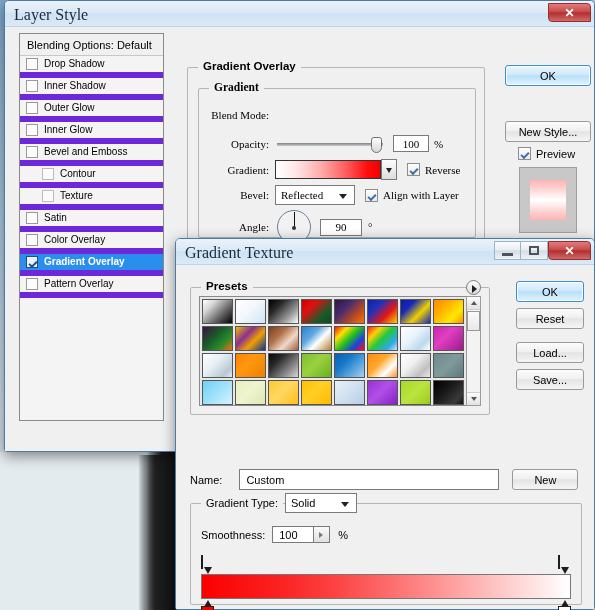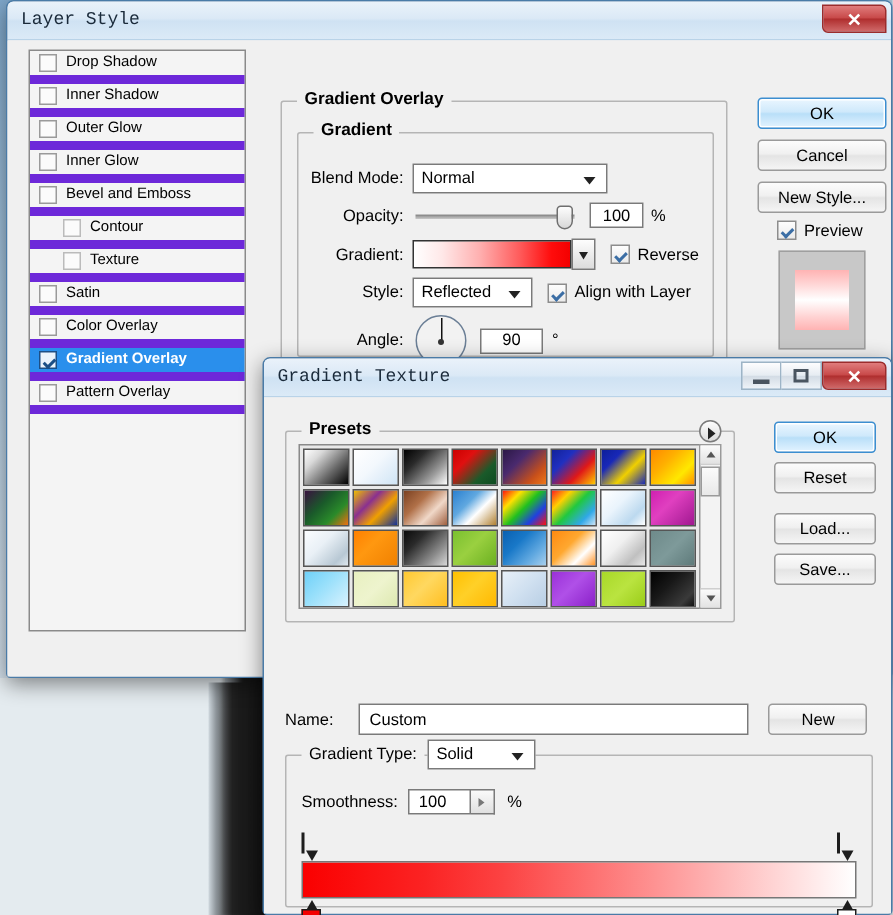--- a/index.html
+++ b/index.html
@@ -45,22 +45,22 @@
   }
   .win .titlebar {
     height: 26px;
     position: relative;
     border-radius: 4px 4px 0 0;
     background: linear-gradient(180deg, #eaf2fa 0%, #dbe9f6 45%, #cfe2f3 52%, #dbeaf7 100%);
     border-bottom: 1px solid #b9d3e8;
   }
   .win .titlebar .title {
     position: absolute; left: 9px; top: 5px;
-    font-size: 12px; color: #1a2a3a;
-    font-family: Liberation Mono, monospace;
+    font-size: 16px; color: #1a2a3a;
+    font-family: Liberation Serif, serif;
   }
   .winbtns { position: absolute; right: 3px; top: 2px; display: flex; gap: 0; }
   .winbtn {
     width: 27px; height: 19px;
     border: 1px solid #9db4c6;
     background: linear-gradient(180deg, #fdfdfe 0%, #e6ecf2 48%, #d3dce5 52%, #eef3f8 100%);
     display: flex; align-items: center; justify-content: center;
     cursor: default;
   }
   .winbtn + .winbtn { border-left: none; }
@@ -134,21 +134,21 @@
     position: absolute;
     border: 1px solid #b5b5b5;
     border-radius: 2px;
   }
   .group-title {
     position: absolute; top: -8px; left: 10px;
     background: #f0f0f0; padding: 0 5px;
     font-weight: bold; font-size: 11.5px;
   }
   #gradient-overlay-box { left: 182px; top: 40px; width: 298px; height: 180px; }
-  #gradient-box { left: 10px; top: 20px; width: 278px; height: 150px; position: absolute; border: 1px solid #b5b5b5; border-radius: 2px; }
+  #gradient-box { left: 10px; top: 20px; width: 278px; height: 150px; position: absolute; border: 1px solid #b5b5b5; border-radius: 2px; font-family: Liberation Serif, serif; }
   #gradient-box .group-title { background: #f0f0f0; }
 
   .field-row { position: absolute; display: flex; align-items: center; font-size: 11px; }
   .lbl { text-align: right; }
 
   .combo {
     height: 20px;
     border: 1px solid #7a7a7a;
     background: #fff;
     display: flex; align-items: center;
@@ -378,20 +378,21 @@
 <div class="win" id="layer-style">
   <div class="titlebar">
     <span class="title">Layer Style</span>
     <div class="winbtns">
       <div class="winbtn close">✕</div>
     </div>
   </div>
   <div class="body">
 
     <div class="styles-panel">
+      <div class="styles-sub">Blending Options: Default</div>
       <div id="styles-rows">
           <div class="style-row">
             <span class="cb"></span>
             <span>Drop Shadow</span>
           </div>
           <div class="style-row">
             <span class="cb"></span>
             <span>Inner Shadow</span>
           </div>
           <div class="style-row">
@@ -432,26 +433,22 @@
           </div>
         </div>
     </div>
 
     <div class="group-box" id="gradient-overlay-box">
       <span class="group-title">Gradient Overlay</span>
 
       <div id="gradient-box">
         <span class="group-title">Gradient</span>
 
-        <div class="field-row" style="left:4px; top:20px; width:270px;">
+        <div class="field-row" style="left:4px; top:20px; width:270px;gap:21px;">
           <span class="lbl" style="width:66px;">Blend Mode:</span>
-          <div class="combo" style="width:130px; margin-left:6px;">
-            <span>Normal</span>
-            <span class="arrow"></span>
-          </div>
         </div>
 
         <div class="field-row" style="left:4px; top:46px; width:270px;">
           <span class="lbl" style="width:66px;">Opacity:</span>
           <div class="slider-track" style="width:106px; margin-left:8px; margin-top:2px;">
             <div class="slider-thumb" style="left:94px;"></div>
           </div>
           <div class="numbox" style="width:36px; margin-left:10px;">100</div>
           <span style="margin-left:5px;">%</span>
         </div>
@@ -462,21 +459,21 @@
           <div class="grad-drop">
               <span class="arrow"></span>
             </div>
           <div class="chk-inline" style="margin-left:10px;">
             <span class="cb2 checked"></span>
             <span>Reverse</span>
           </div>
         </div>
 
         <div class="field-row" style="left:4px; top:96px; width:276px;">
-          <span class="lbl" style="width:66px;">Style:</span>
+          <span class="lbl" style="width:66px;">Bevel:</span>
           <div class="combo" style="width:80px; margin-left:6px;">
             <span>Reflected</span>
             <span class="arrow"></span>
           </div>
           <div class="chk-inline" style="margin-left:10px;">
             <span class="cb2 checked"></span>
             <span>Align with Layer</span>
           </div>
         </div>
 
@@ -495,21 +492,20 @@
           <div class="slider-track" style="width:106px; margin-left:8px; margin-top:2px;">
             <div class="slider-thumb" style="left:94px;"></div>
           </div>
           <div class="numbox" style="width:36px; margin-left:10px;">150</div>
           <span style="margin-left:5px;">%</span>
         </div>
       </div>
     </div>
 
     <div class="btn primary" style="position:absolute; left:500px; top:38px; width:86px; height:21px;">OK</div>
-    <div class="btn" style="position:absolute; left:500px; top:66px; width:86px; height:21px;">Cancel</div>
     <div class="btn" style="position:absolute; left:500px; top:94px; width:86px; height:21px;">New Style...</div>
     <div class="chk-inline" style="position:absolute; left:513px; top:120px;">
       <span class="cb2 checked"></span>
       <span>Preview</span>
     </div>
     <div class="preview-box" style="position:absolute; left:514px; top:140px; width:58px; height:66px; padding:12px 10px;">
       <div class="preview-inner" style="width:100%; height:100%;"></div>
     </div>
   </div>
 </div>

